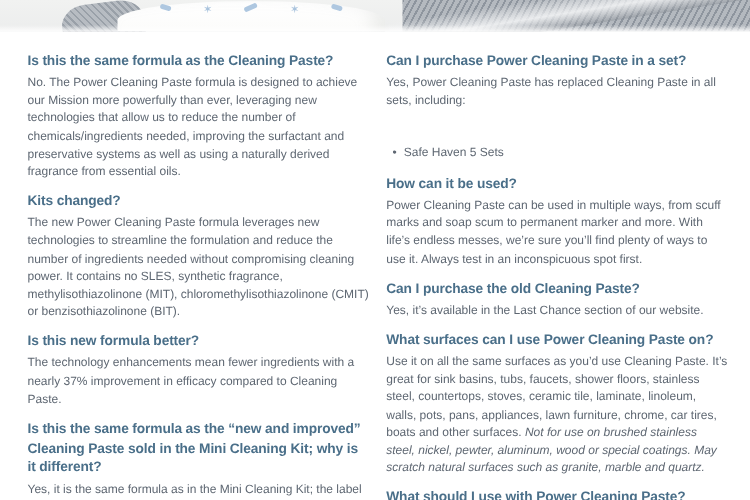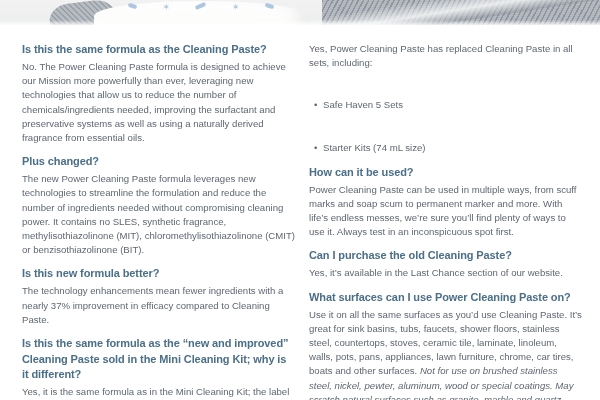--- a/index.html
+++ b/index.html
@@ -86,38 +86,38 @@
     <div class="banner-fade"></div>
   </div>
 
   <div class="content">
     <div class="column" id="col-left">
         <section>
           <h3>Is this the same formula as the Cleaning Paste?</h3>
           <p><span>No. The Power Cleaning Paste formula is designed to achieve our Mission more powerfully than ever, leveraging new technologies that allow us to reduce the number of chemicals/ingredients needed, improving the surfactant and preservative systems as well as using a naturally derived fragrance from essential oils.</span></p>
         </section>
         <section>
-          <h3>Plus changed?</h3>
+          <h3>Kits changed?</h3>
           <p><span>The new Power Cleaning Paste formula leverages new technologies to streamline the formulation and reduce the number of ingredients needed without compromising cleaning power. It contains no SLES, synthetic fragrance, methylisothiazolinone (MIT), chloromethylisothiazolinone (CMIT) or benzisothiazolinone (BIT).</span></p>
         </section>
         <section>
           <h3>Is this new formula better?</h3>
           <p><span>The technology enhancements mean fewer ingredients with a nearly 37% improvement in efficacy compared to Cleaning Paste.</span></p>
         </section>
         <section>
           <h3>Is this the same formula as the “new and improved” Cleaning Paste sold in the Mini Cleaning Kit; why is it different?</h3>
           <p><span>Yes, it is the same formula as in the Mini Cleaning Kit; the label for the 25 mL size was not rebranded. The</span></p>
         </section>
       </div>
     <div class="column" id="col-right">
         <section>
+          <h3>Can I purchase Power Cleaning Paste in a set?</h3>
           <p><span>Yes, Power Cleaning Paste has replaced Cleaning Paste in all sets, including:</span></p>
           <ul>
             <li>Safe Haven 5 Sets</li>
-            <li>Starter Kits (74 mL size)</li>
           </ul>
         </section>
         <section>
           <h3>How can it be used?</h3>
           <p><span>Power Cleaning Paste can be used in multiple ways, from scuff marks and soap scum to permanent marker and more. With life’s endless messes, we’re sure you’ll find plenty of ways to use it. Always test in an inconspicuous spot first.</span></p>
         </section>
         <section>
           <h3>Can I purchase the old Cleaning Paste?</h3>
           <p><span>Yes, it’s available in the Last Chance section of our website.</span></p>
         </section>

